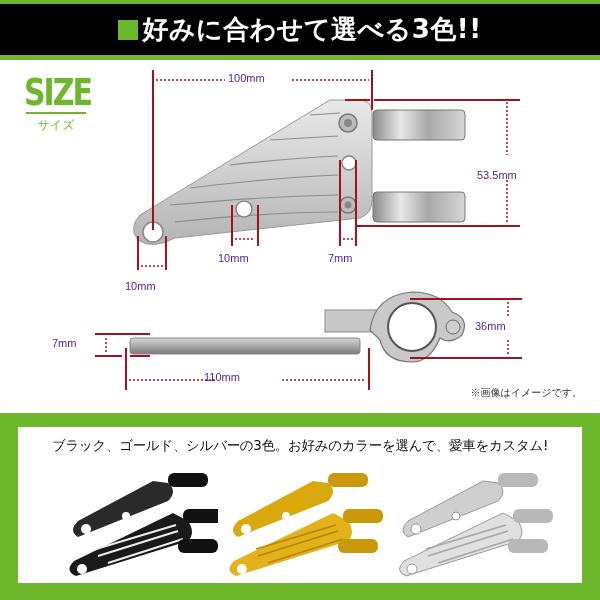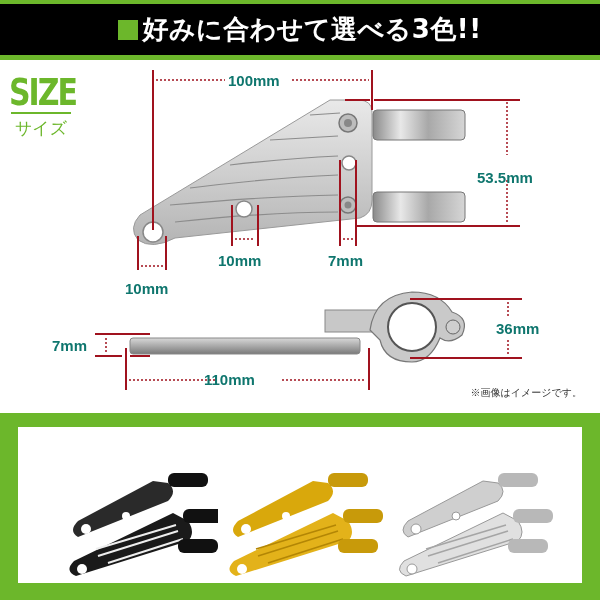--- a/index.html
+++ b/index.html
@@ -4,26 +4,26 @@
 <style>
   * { box-sizing: border-box; margin: 0; padding: 0; }
   html, body { width: 600px; height: 600px; background: #ffffff; overflow: hidden; }
   body { position: relative; font-family: "Liberation Sans", "DejaVu Sans", sans-serif; }
 
   .header { position: absolute; left: 0; top: 0; width: 600px; height: 60px; background: #6cb72b; }
   .header-inner { position: absolute; left: 0; top: 4px; width: 600px; height: 51px; background: #000; display: flex; align-items: center; justify-content: center; }
   .header-title { color: #fff; font-weight: bold; font-size: 26px; letter-spacing: 0.5px; display: flex; align-items: center; font-family: "DejaVu Sans", sans-serif; justify-content: flex-end; }
   .header-square { display: inline-block; width: 20px; height: 20px; background: #6cb72b; margin-right: 4px; }
 
-  .size-badge { position: absolute; left: 9px; top: 72px; width: 64px; text-align: center; }
+  .size-badge { position: absolute; left: 24px; top: 72px; width: 64px; text-align: center; }
   .size-word { font-family: "DejaVu Sans", sans-serif; font-weight: bold; font-size: 30px; color: #6cb72b; letter-spacing: -2px; transform: scaleY(1.25); transform-origin: top; display: block; line-height: 32px; height: 40px; }
   .size-rule { height: 2px; background: #6cb72b; margin: 0 2px; }
-  .size-kana { font-size: 17px; color: #6cb72b; margin-top: 3px; font-family: "DejaVu Sans", sans-serif; }
+  .size-kana { font-size: 12px; color: #6cb72b; margin-top: 3px; font-family: "DejaVu Sans", sans-serif; }
 
-  .dim-label { position: absolute; font-size: 15px; color: #0f766e; white-space: nowrap; font-weight: bold; }
+  .dim-label { position: absolute; font-size: 11px; color: #4c1d95; white-space: nowrap; }
   .note { position: absolute; right: 18px; top: 386px; font-size: 10px; color: #333; font-family: Liberation Serif, serif; }
 
   svg.drawing { position: absolute; left: 0; top: 60px; }
 
   .bottom { position: absolute; left: 0; top: 413px; width: 600px; height: 187px; background: #6cb72b; }
   .bottom-inner { position: absolute; left: 18px; top: 14px; width: 564px; height: 156px; background: #fff; }
   .bottom-caption { position: absolute; left: 0; top: 10px; width: 564px; text-align: center; font-size: 13.5px; color: #111; font-family: "DejaVu Sans", sans-serif; letter-spacing: -0.3px; }
   .variant { position: absolute; top: 34px; width: 180px; height: 120px; }
 </style>
 </head>
@@ -132,26 +132,27 @@
   </g>
 </svg>
 
 <div class="dim-label" style="left:228px; top:72px;">100mm</div>
 <div class="dim-label" style="left:477px; top:169px;">53.5mm</div>
 <div class="dim-label" style="left:125px; top:280px;">10mm</div>
 <div class="dim-label" style="left:218px; top:252px;">10mm</div>
 <div class="dim-label" style="left:328px; top:252px;">7mm</div>
 <div class="dim-label" style="left:52px; top:337px;">7mm</div>
 <div class="dim-label" style="left:204px; top:371px;">110mm</div>
-<div class="dim-label" style="left:496px; top:320px;">36mm</div>
+<div class="dim-label" style="left:475px; top:320px;">36mm</div>
 
 <div class="note">※画像はイメージです。</div>
 
 <div class="bottom">
   <div class="bottom-inner">
+    <div class="bottom-caption">ブラック、ゴールド、シルバーの3色。お好みのカラーを選んで、愛車をカスタム!</div>
 
     <svg class="variant" style="left:20px;" viewBox="0 0 180 120">
       <path d="M40 60 Q30 70 40 76 L130 40 Q140 30 130 22 L115 20 Z" fill="#2a2a2a"></path>
       <circle cx="48" cy="68" r="5" fill="#fff"></circle>
       <circle cx="88" cy="55" r="4" fill="#fff"></circle>
       <rect x="130" y="12" width="40" height="14" rx="6" fill="#111"></rect>
       <path d="M36 100 Q26 110 38 115 L150 80 Q158 72 150 60 L135 52 Z" fill="#1a1a1a"></path>
       <path d="M60 95 L140 70 M58 88 L138 64 M70 102 L145 78" stroke="#eee" stroke-width="2"></path>
       <circle cx="44" cy="108" r="5" fill="#fff"></circle>
       <rect x="145" y="48" width="40" height="14" rx="6" fill="#111"></rect>

